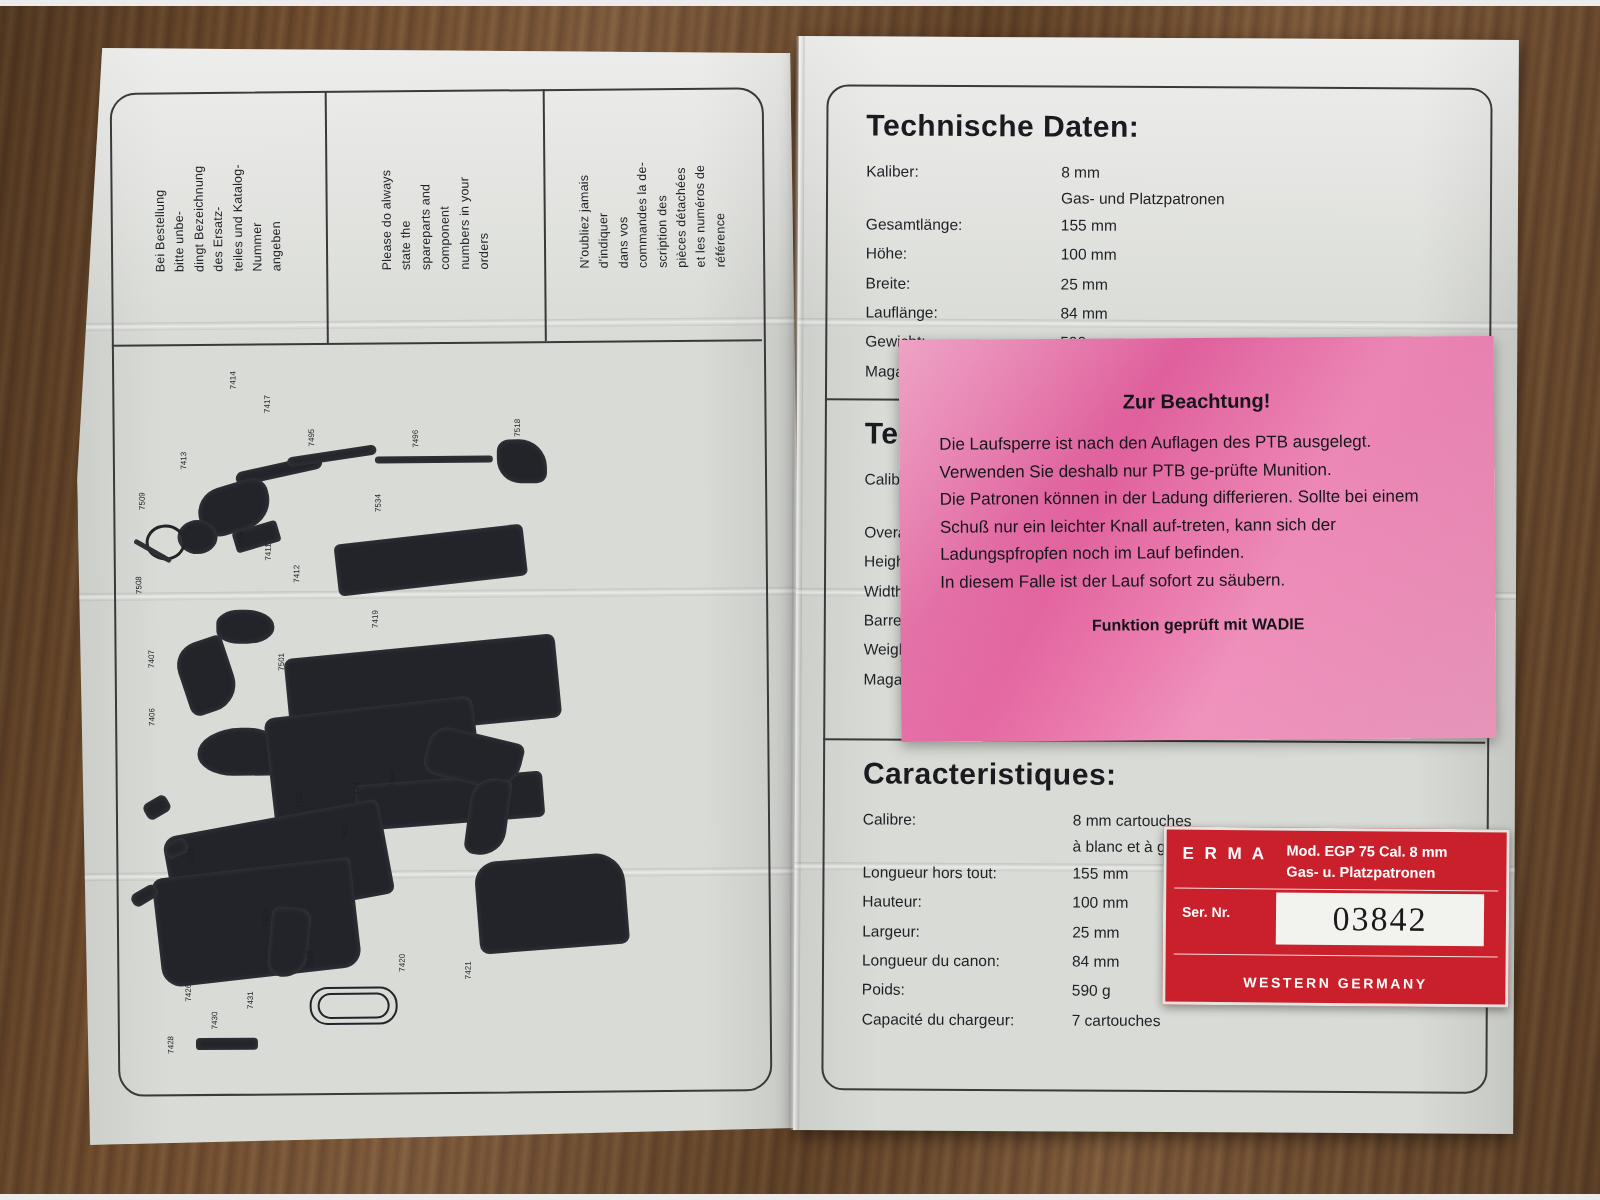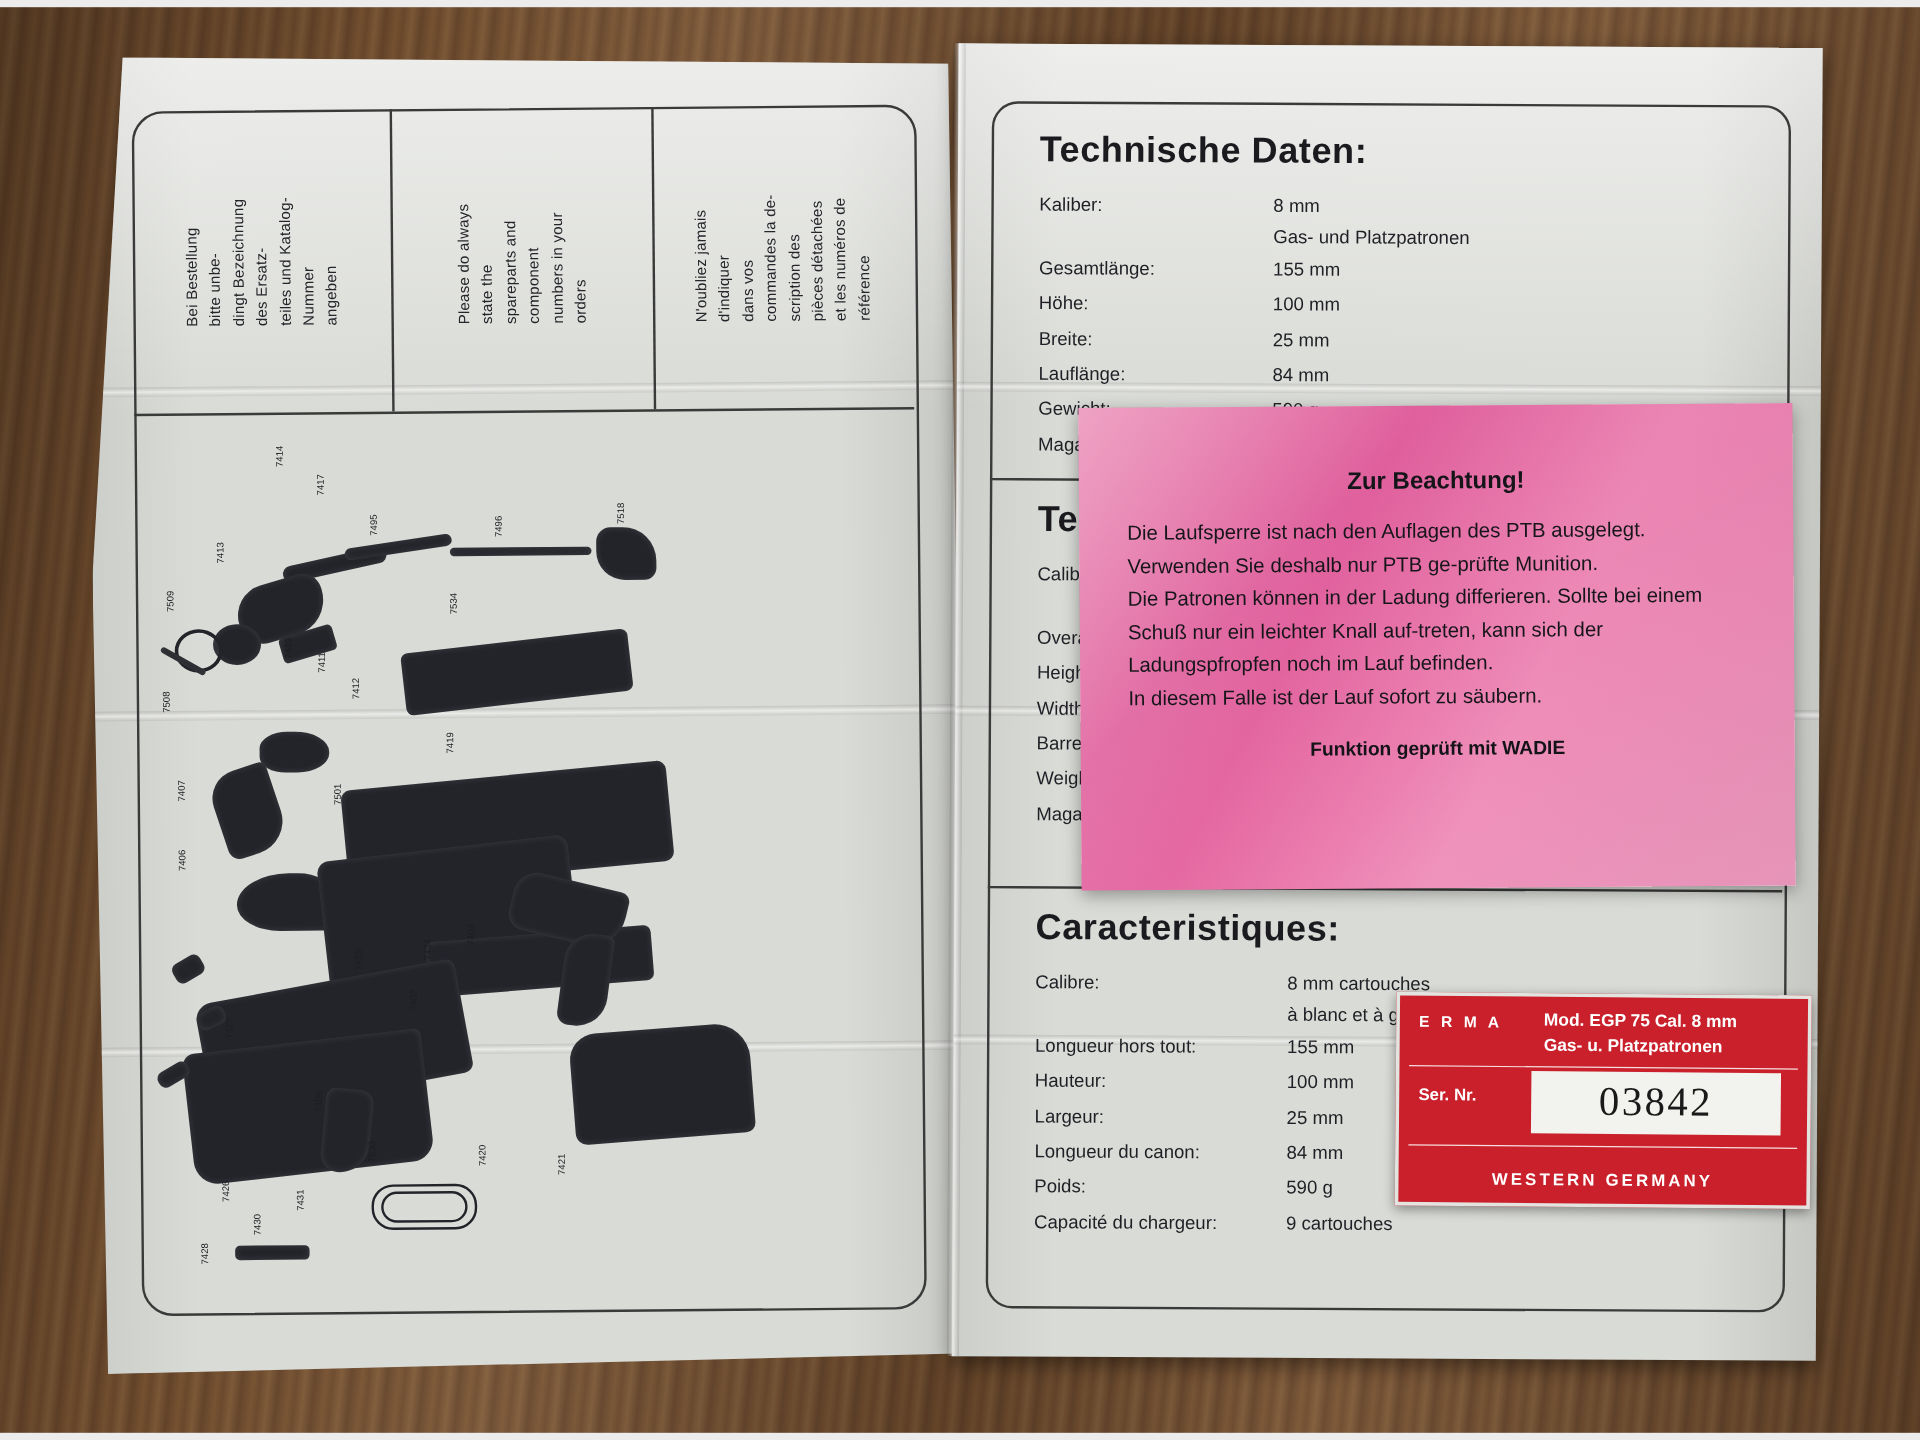--- a/index.html
+++ b/index.html
@@ -149,21 +149,21 @@
     position: absolute;
     left: 1163px; top: 828px; width: 340px; height: 172px;
     background: #c9202b;
     border: 3px solid #e3e3e0;
     box-shadow: 0 3px 10px rgba(0,0,0,0.4);
     transform: rotate(0.5deg);
     color: #fff;
     overflow: hidden;
   }
   .serial .line { position: absolute; left: 8px; right: 8px; border-top: 1px solid rgba(255,255,255,0.85); }
-  .serial-brand { position: absolute; left: 16px; top: 14px; font-size: 13px; letter-spacing: 3px; font-weight: bold; }
+  .serial-brand { position: absolute; left: 16px; top: 14px; font-size: 17px; letter-spacing: 3px; font-weight: bold; }
   .serial-model { position: absolute; left: 120px; top: 10px; font-size: 14.5px; font-weight: bold; line-height: 1.45; }
   .serial-sernr { position: absolute; left: 16px; top: 74px; font-size: 14px; font-weight: bold; }
   .serial-box {
     position: absolute; left: 110px; top: 62px; width: 208px; height: 52px;
     background: #f2f2ee; color: #1a1a1a;
     display: flex; align-items: center; justify-content: center;
     font-size: 34px; letter-spacing: 2px;
     font-family: "Liberation Serif", serif;
   }
   .serial-country { position: absolute; left: 0; right: 0; bottom: 12px; text-align: center; font-size: 14px; letter-spacing: 2.6px; font-weight: bold; }
@@ -381,21 +381,21 @@
         <div class="spec-row">
           <div class="spec-label" style="width:210px;">Longueur du canon:</div>
           <div class="spec-value">84 mm</div>
         </div>
         <div class="spec-row">
           <div class="spec-label" style="width:210px;">Poids:</div>
           <div class="spec-value">590 g</div>
         </div>
         <div class="spec-row">
           <div class="spec-label" style="width:210px;">Capacité du chargeur:</div>
-          <div class="spec-value">9 cartouches</div>
+          <div class="spec-value">7 cartouches</div>
         </div>
       </div>
     </div>
   </div>
 
   <div class="sticker">
     <div class="sticker-inner">
       <div class="sticker-title">Zur Beachtung!</div>
       <div class="sticker-body" style="white-space: pre-line;">Die Laufsperre ist nach den Auflagen des PTB ausgelegt. Verwenden Sie deshalb nur PTB ge-prüfte Munition.
 Die Patronen können in der Ladung differieren. Sollte bei einem Schuß nur ein leichter Knall auf-treten, kann sich der Ladungspfropfen noch im Lauf befinden.

